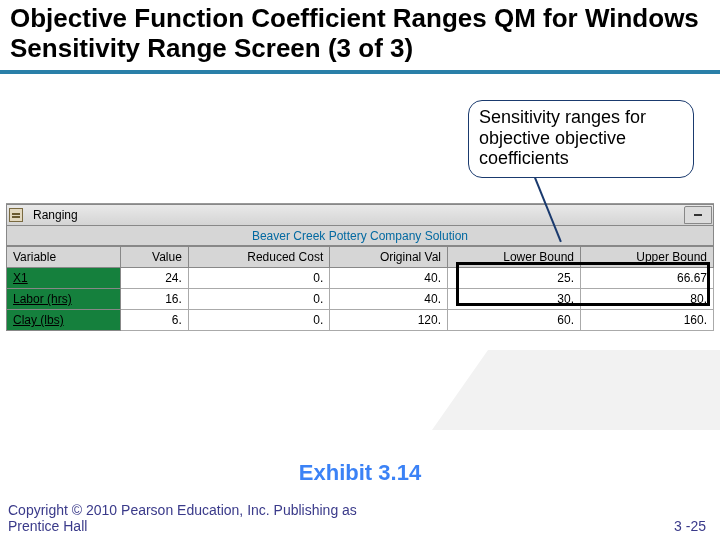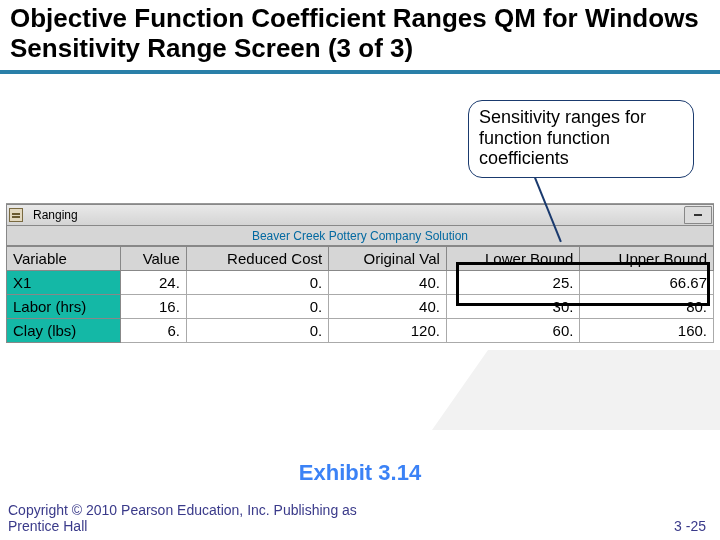--- a/index.html
+++ b/index.html
@@ -100,21 +100,21 @@
     height: 20px;
     display:flex;
     align-items:center;
     justify-content:center;
     font-size: 12px;
     color:#0369a1;
   }
   table.rng {
     width: 100%;
     border-collapse: collapse;
-    font-size: 15px;
+    font-size: 12px;
     background: #fff;
   }
   table.rng th {
     background: #d6d6d6;
     border: 1px solid #888;
     padding: 3px 6px;
     text-align: right;
     font-weight: normal;
     color:#000;
     height: 20px;
@@ -122,22 +122,23 @@
   table.rng th.lbl { text-align: left; }
   table.rng td {
     border: 1px solid #aaa;
     padding: 3px 6px;
     text-align: right;
     color: #000;
     height: 20px;
   }
   table.rng td.lbl {
     text-align: left;
-    background: #14b8a6;
-    border: 1px solid #888;
+    background: #15803d;
+    border: 1px solid #888;
+    text-decoration: underline;
   }
   .highlight-box {
     position: absolute;
     border: 3px solid #000;
     top: 262px;
     left: 456px;
     width: 254px;
     height: 44px;
     pointer-events: none;
     z-index: 3;
@@ -177,21 +178,21 @@
     background: #f2f2f2;
     transform: skewX(-35deg);
     z-index: -1;
   }
 </style>
 </head>
 <body>
 
 <div class="slide-title">Objective Function Coefficient Ranges QM for Windows Sensitivity Range Screen (3 of 3)</div>
 
-<div class="callout">Sensitivity ranges for function function coefficients</div>
+<div class="callout">Sensitivity ranges for objective objective coefficients</div>
 <div class="pointer-line"></div>
 
 <div class="bgshape"></div>
 
 <div class="qm-window">
   <div class="titlebar">
     <span class="tb-icon"></span>
     <span>Ranging</span>
     <span class="spacer"></span>
     <span class="tb-right">

